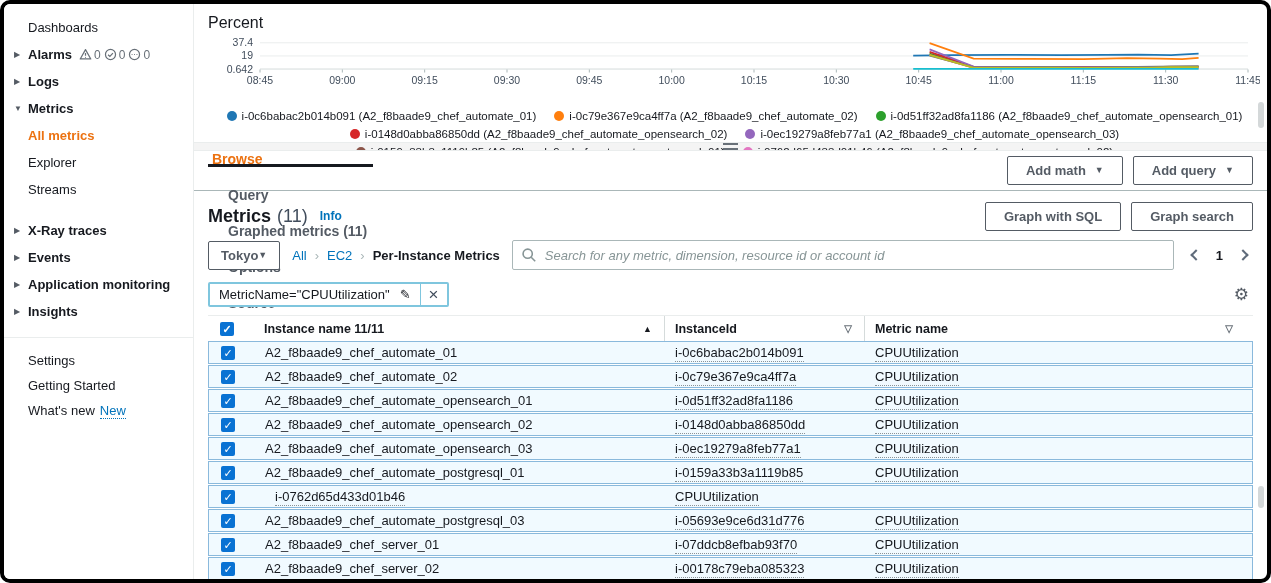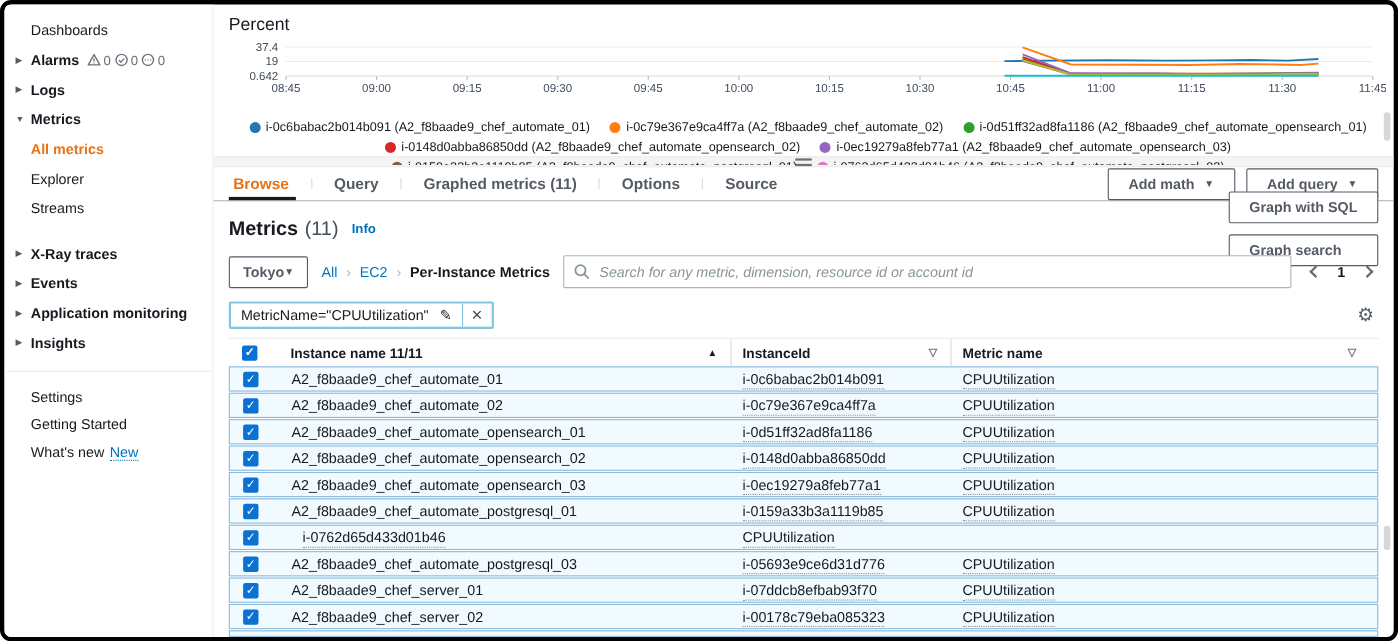--- a/index.html
+++ b/index.html
@@ -41,42 +41,42 @@
 
   
   .split-bar { height: 13px; background: #f4f4f4; border-top: 1px solid #eaeded;
                border-bottom: 1px solid #eaeded; display: flex; align-items: center;
                justify-content: center; cursor: row-resize; }
   .grip { width: 15px; height: 7px; border-top: 2px solid #687078; border-bottom: 2px solid #687078; }
 
   
   .tabs-row { height: 40px; display: flex; align-items: stretch; border-bottom: 1px solid #aab7b8;
               padding: 0 14px; }
-  .tabs { display: flex; align-items: stretch; }
+  .tabs { display: flex; align-items: stretch; flex-direction: column; }
   .tab { position: relative; display: flex; align-items: center; padding: 0 20px;
          font-size: 14px; font-weight: 700; color: #545b64; cursor: pointer; white-space: nowrap; }
   .tab:first-child { padding-left: 4px; }
   .tab.active { color: #ec7211; }
   .tab.active::after { content: ""; position: absolute; left: 0; right: 14px; bottom: 0;
                        height: 3px; background: #16191f; }
   .tab-sep { width: 1px; background: #d5dbdb; margin: 10px 0; }
   .tab-actions { margin-left: auto; display: flex; align-items: center; gap: 10px; }
 
   .btn { display: inline-flex; align-items: center; gap: 9px; background: #fff;
          border: 1px solid #545b64; border-radius: 2px; color: #545b64; font-weight: 700;
          font-size: 13px; padding: 6px 18px; cursor: pointer; font-family: inherit; white-space: nowrap; }
   .caret { font-size: 9px; line-height: 1; }
 
   
   .content { flex: 1; padding: 8px 14px 0 14px; position: relative; }
   .heading-row { display: flex; align-items: center; height: 34px; }
   .page-title { font-size: 18px; font-weight: 700; }
   .title-count { font-size: 18px; font-weight: 400; color: #414d5c; margin-left: 6px; }
   .info-link { font-size: 12px; font-weight: 700; color: #0073bb; margin-left: 12px; cursor: pointer; }
-  .heading-actions { margin-left: auto; display: flex; gap: 10px; flex-direction: column; }
+  .heading-actions { margin-left: auto; display: flex; gap: 10px; }
 
   .filter-row { display: flex; align-items: center; gap: 12px; margin-top: 6px; height: 32px; }
   .region-btn { padding: 6px 12px; gap: 0; }
   .breadcrumb { display: flex; align-items: center; gap: 8px; font-size: 13px; white-space: nowrap; }
   .crumb-link { color: #0073bb; cursor: pointer; }
   .crumb-sep { color: #aab7b8; font-size: 13px; }
   .crumb-current { color: #16191f; font-weight: 700; }
   .searchbox { flex: 1; position: relative; }
   .searchbox input { width: 100%; height: 30px; border: 1px solid #aab7b8; border-radius: 2px;
                      padding: 0 24px 0 32px; font-size: 13px; font-family: inherit; color: #16191f; }

